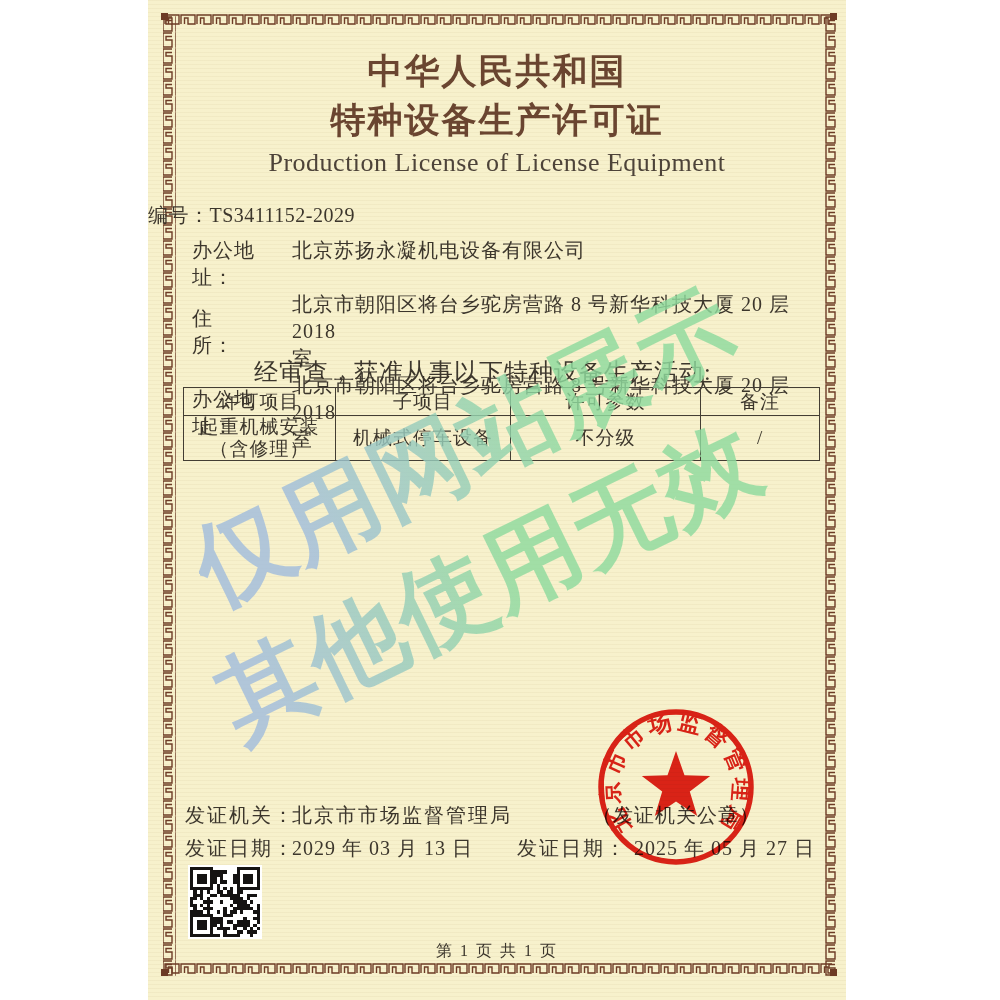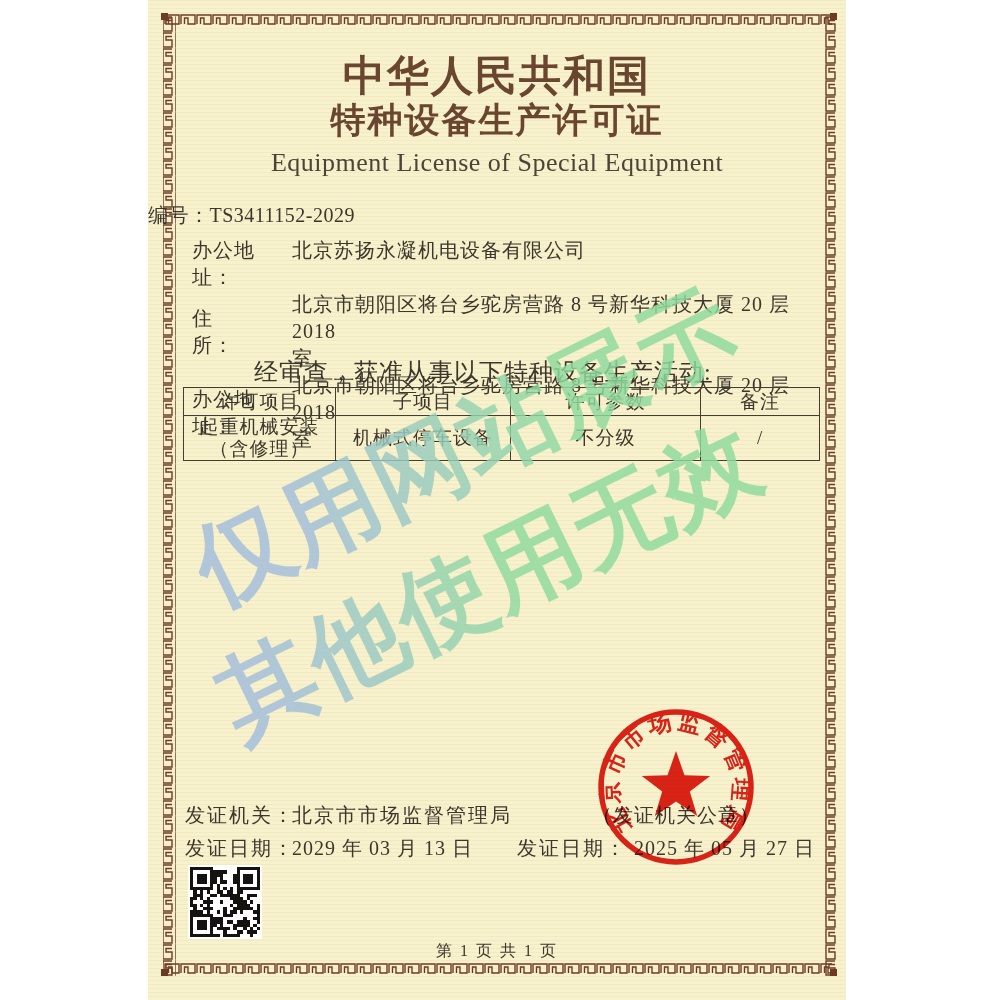--- a/index.html
+++ b/index.html
@@ -12,21 +12,21 @@
   .page{
     position:absolute;left:148px;top:0;width:698px;height:1000px;
     background:
       repeating-linear-gradient(180deg, rgba(130,100,40,.05) 0 1px, rgba(0,0,0,0) 1px 4px),
       var(--page-bg,#f7f1cc);
   }
   .frame{position:absolute;left:0;top:0;pointer-events:none;}
   .abs{position:absolute;}
   .center{left:0;right:0;text-align:center;}
   .title-cn{font-weight:bold;color:var(--title-brown,#6a4530);letter-spacing:2px;}
-  .title-cn1{top:48px;font-size:42px;}
+  .title-cn1{top:48px;font-size:35px;}
   .title-cn2{top:97px;font-size:35px;}
   .title-en{color:var(--en-brown,#4d4339);font-size:26px;letter-spacing:.5px;}
   .title-en1{top:148px;}
   .title-en2{top:177px;}
   .license-no{top:202px;left:0;right:112px;text-align:left;font-size:20px;letter-spacing:.5px;}
   .fields{top:237px;left:44px;width:624px;font-size:20px;line-height:27px;}
   .frow{display:flex;}
   .flabel{width:100px;flex:none;letter-spacing:1px;align-self:center;}
   .fval{flex:1;white-space:pre-line;letter-spacing:1px;}
   .approval{top:356px;left:106px;font-size:24px;letter-spacing:1px;}
@@ -84,21 +84,21 @@
     <rect x="15" y="16" width="13" height="960" fill="url(#pm-v)"></rect>
     <rect x="677" y="16" width="13" height="960" fill="url(#pm-v)"></rect>
     <rect x="13" y="13" width="7" height="7" fill="#6d3b25"></rect>
     <rect x="682" y="13" width="7" height="7" fill="#6d3b25"></rect>
     <rect x="13" y="969" width="7" height="7" fill="#6d3b25"></rect>
     <rect x="682" y="969" width="7" height="7" fill="#6d3b25"></rect>
   </svg>
 
   <div class="abs center title-cn title-cn1">中华人民共和国</div>
   <div class="abs center title-cn title-cn2">特种设备生产许可证</div>
-  <div class="abs center title-en title-en1">Equipment License of Special Equipment</div>
+  <div class="abs center title-en title-en1">Production License of License Equipment</div>
 
   <div class="abs license-no"><span>编号：</span><span>TS3411152-2029</span></div>
 
   <div class="abs fields">
     <div class="frow">
       <div class="flabel">办公地址：</div>
       <div class="fval">北京苏扬永凝机电设备有限公司</div>
     </div>
     <div class="frow">
       <div class="flabel">住　　所：</div>

